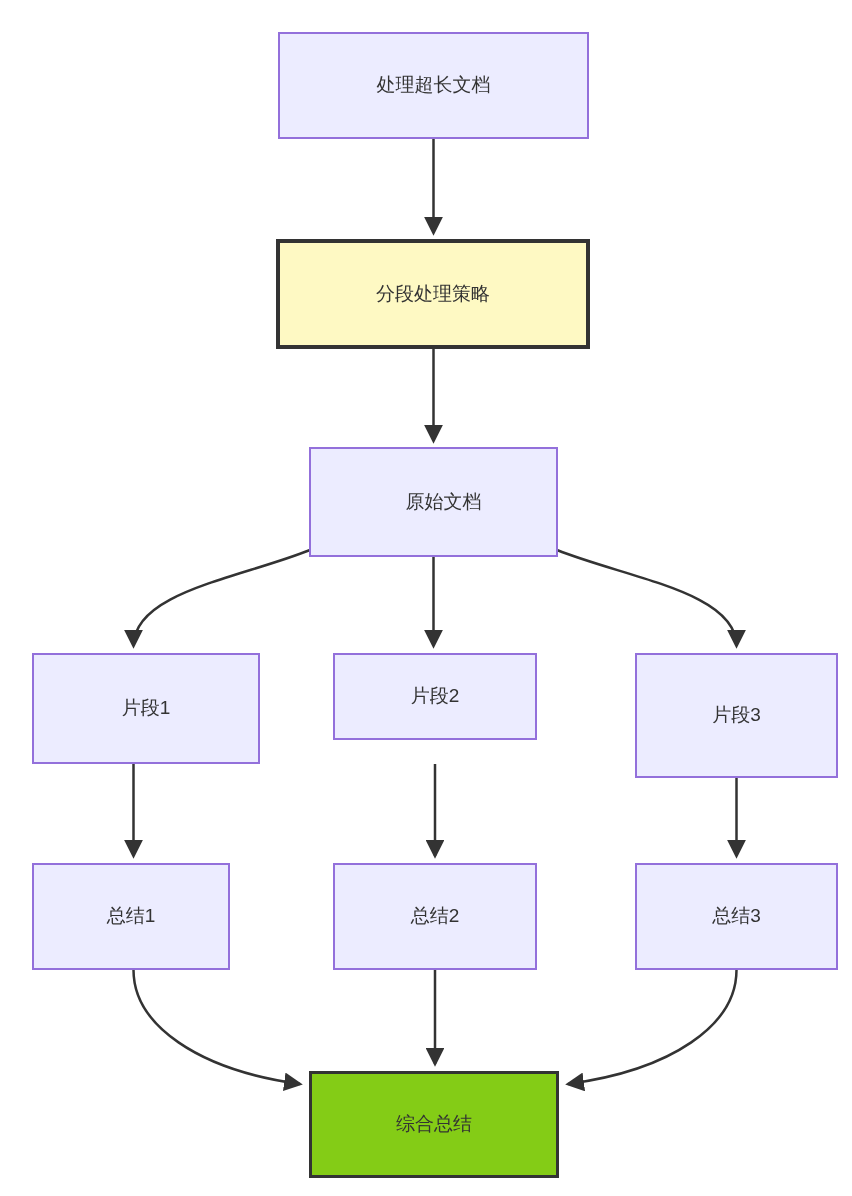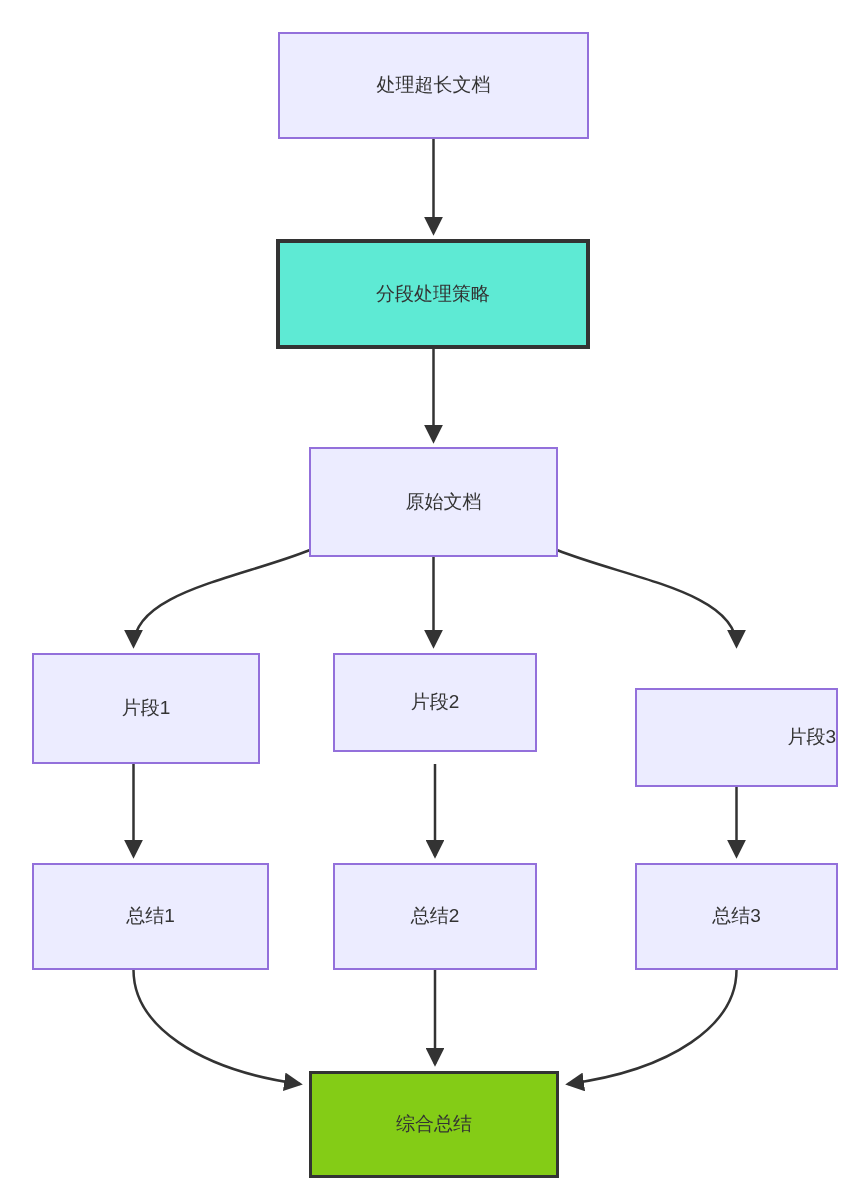--- a/index.html
+++ b/index.html
@@ -30,35 +30,35 @@
     justify-content: center;
     text-align: center;
     font-size: 19px;
     color: #333333;
     background: #ECECFF;
     border: 2px solid #9370DB;
     z-index: 1;
     line-height: 1.2;
   }
   .node--highlight {
-    background: #5eead4;
+    background: #fef9c3;
     border: 4px solid #333333;
   }
   .node--success {
     background: #84cc16;
     border: 3px solid #333333;
   }
   
   #n-start    { left: 278px; top: 32px;   width: 311px; height: 107px; }
   #n-strategy { left: 276px; top: 239px;  width: 314px; height: 110px; }
   #n-doc      { left: 309px; top: 447px;  width: 249px; height: 110px; padding-left: 20px; }
   #n-seg1     { left: 32px;  top: 653px;  width: 228px; height: 111px; }
-  #n-seg2     { left: 333px; top: 653px;  width: 204px; height: 99px; }
-  #n-seg3     { left: 635px; top: 688px;  width: 203px; height: 99px; justify-content: flex-end; }
-  #n-sum1     { left: 32px;  top: 863px;  width: 237px; height: 107px; }
+  #n-seg2     { left: 333px; top: 653px;  width: 204px; height: 87px; }
+  #n-seg3     { left: 635px; top: 653px;  width: 203px; height: 125px; }
+  #n-sum1     { left: 32px;  top: 863px;  width: 198px; height: 107px; }
   #n-sum2     { left: 333px; top: 863px;  width: 204px; height: 107px; }
   #n-sum3     { left: 635px; top: 863px;  width: 203px; height: 107px; }
   #n-final    { left: 309px; top: 1071px; width: 250px; height: 107px; }
 </style>
 </head>
 <body>
 
 <div class="canvas">
 
   <svg class="edges" width="852" height="1196" viewBox="0 0 852 1196">

